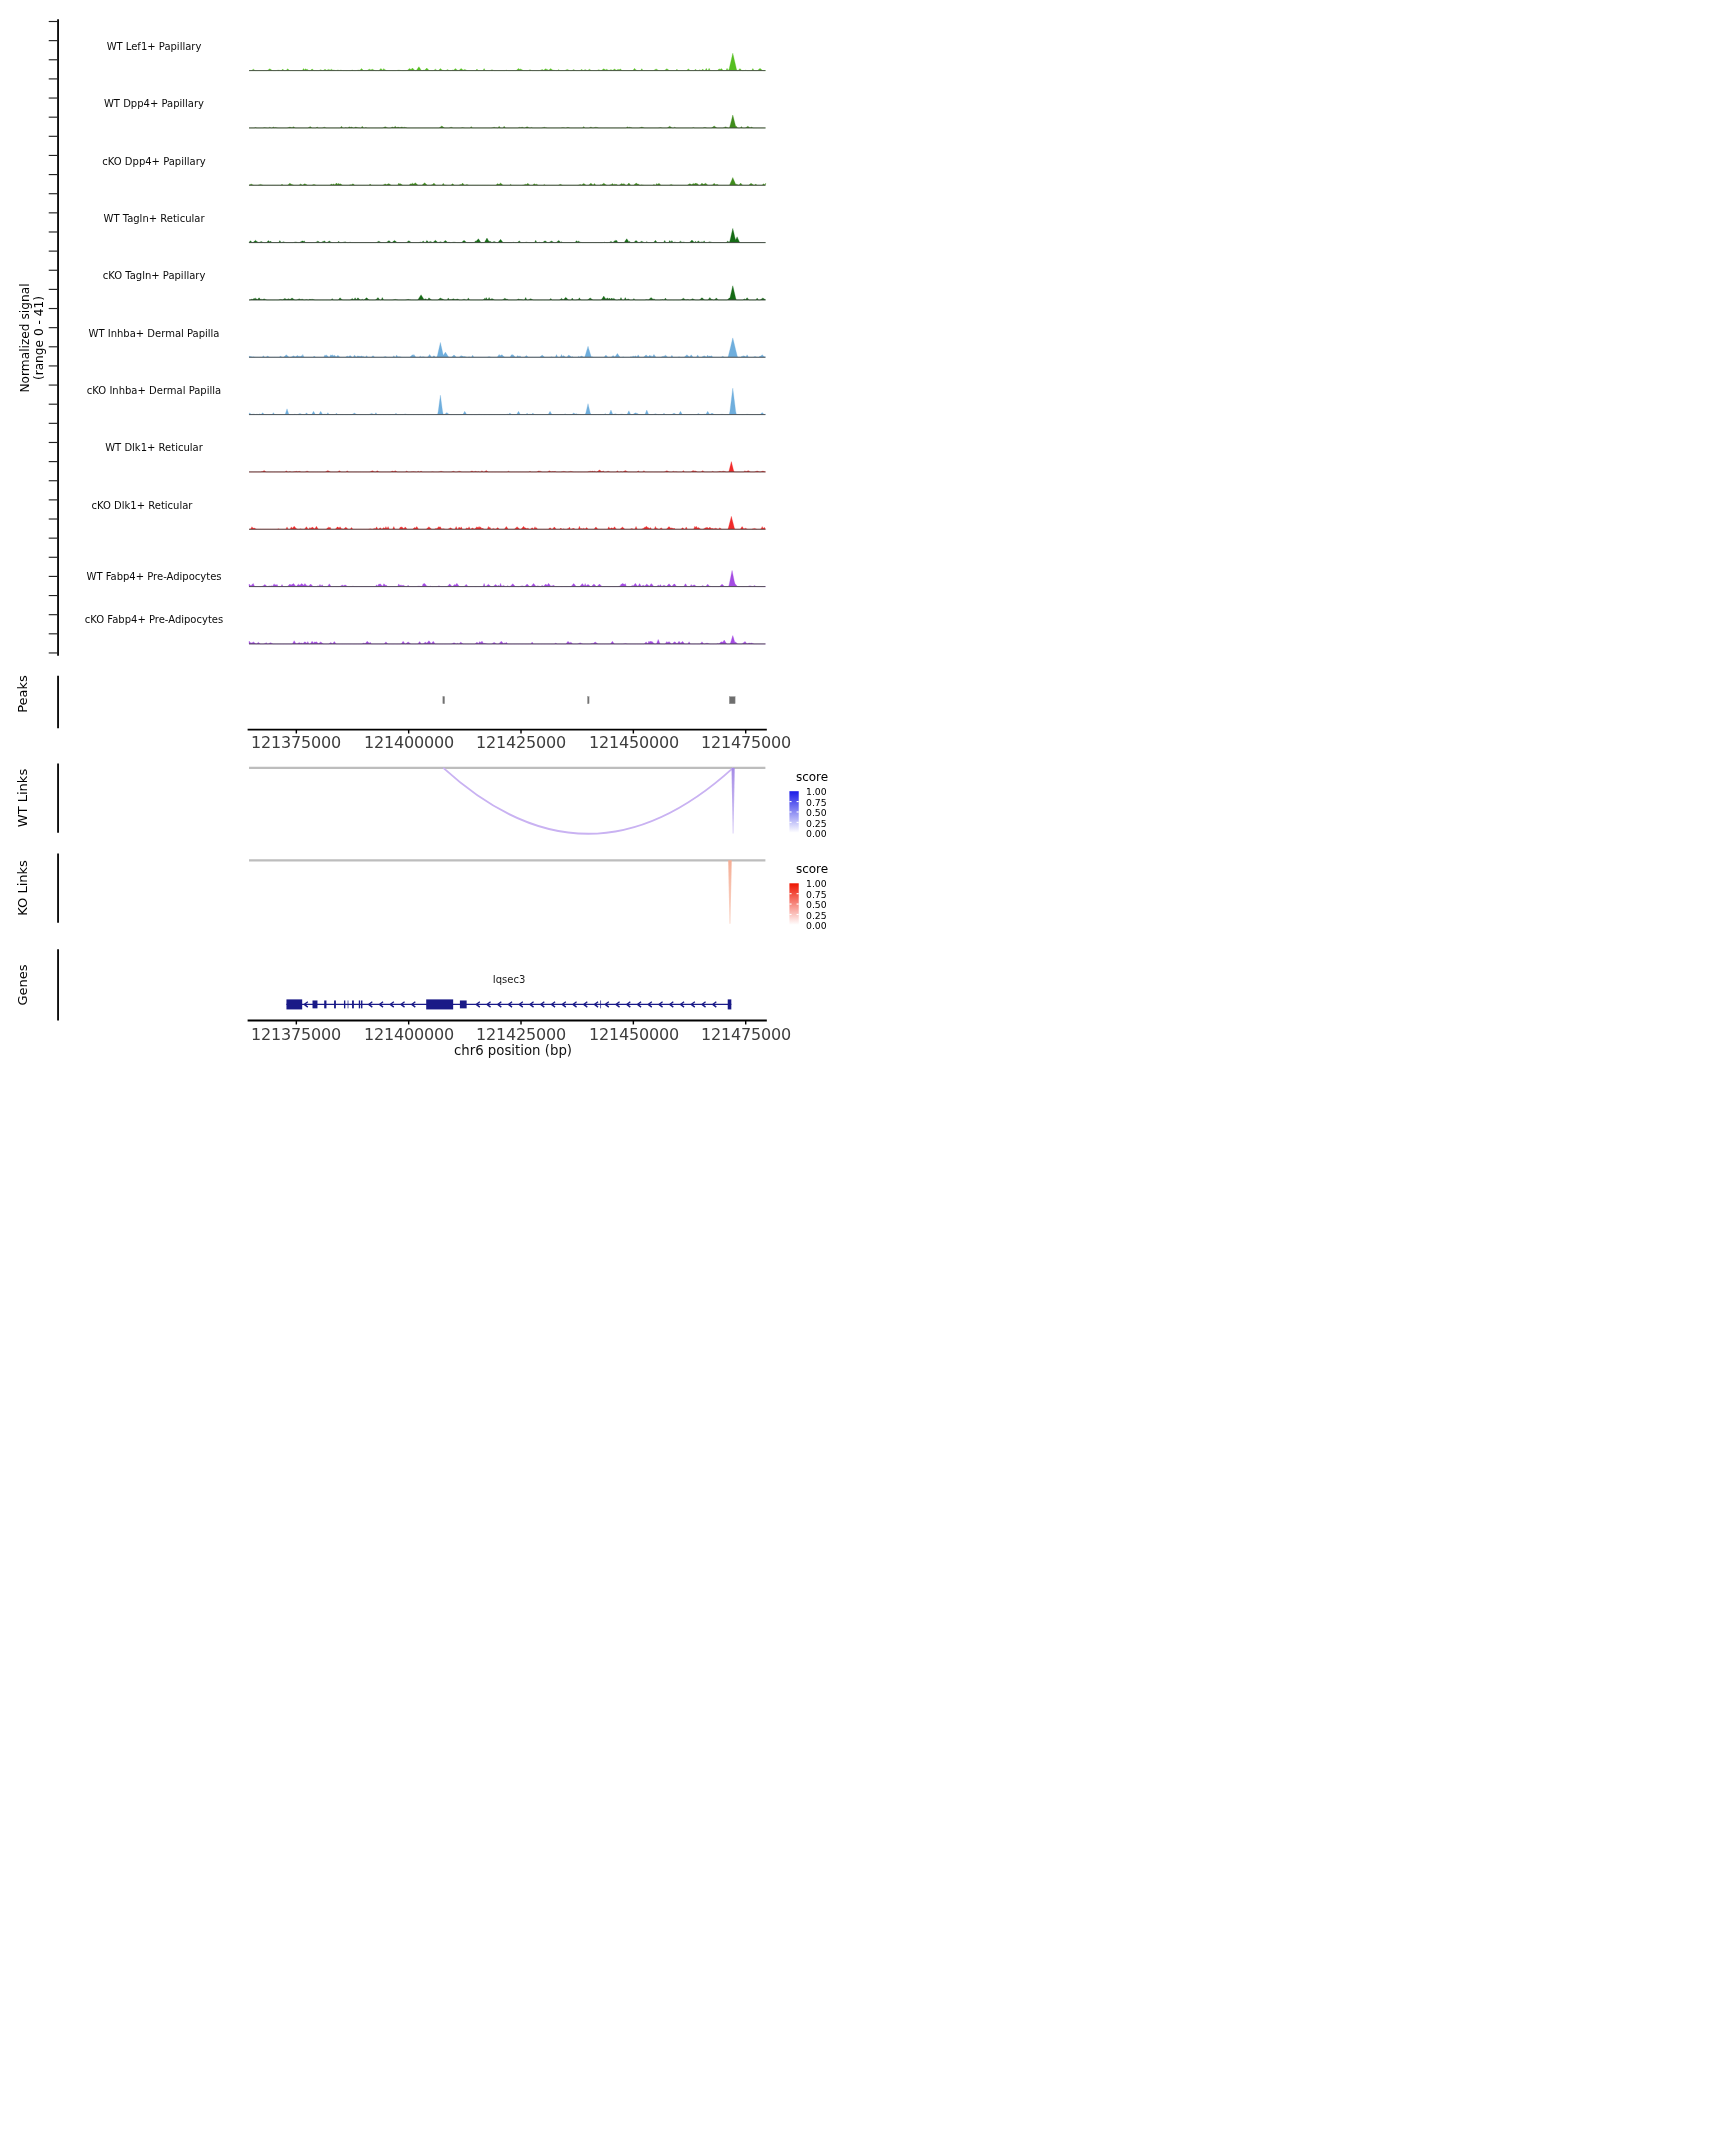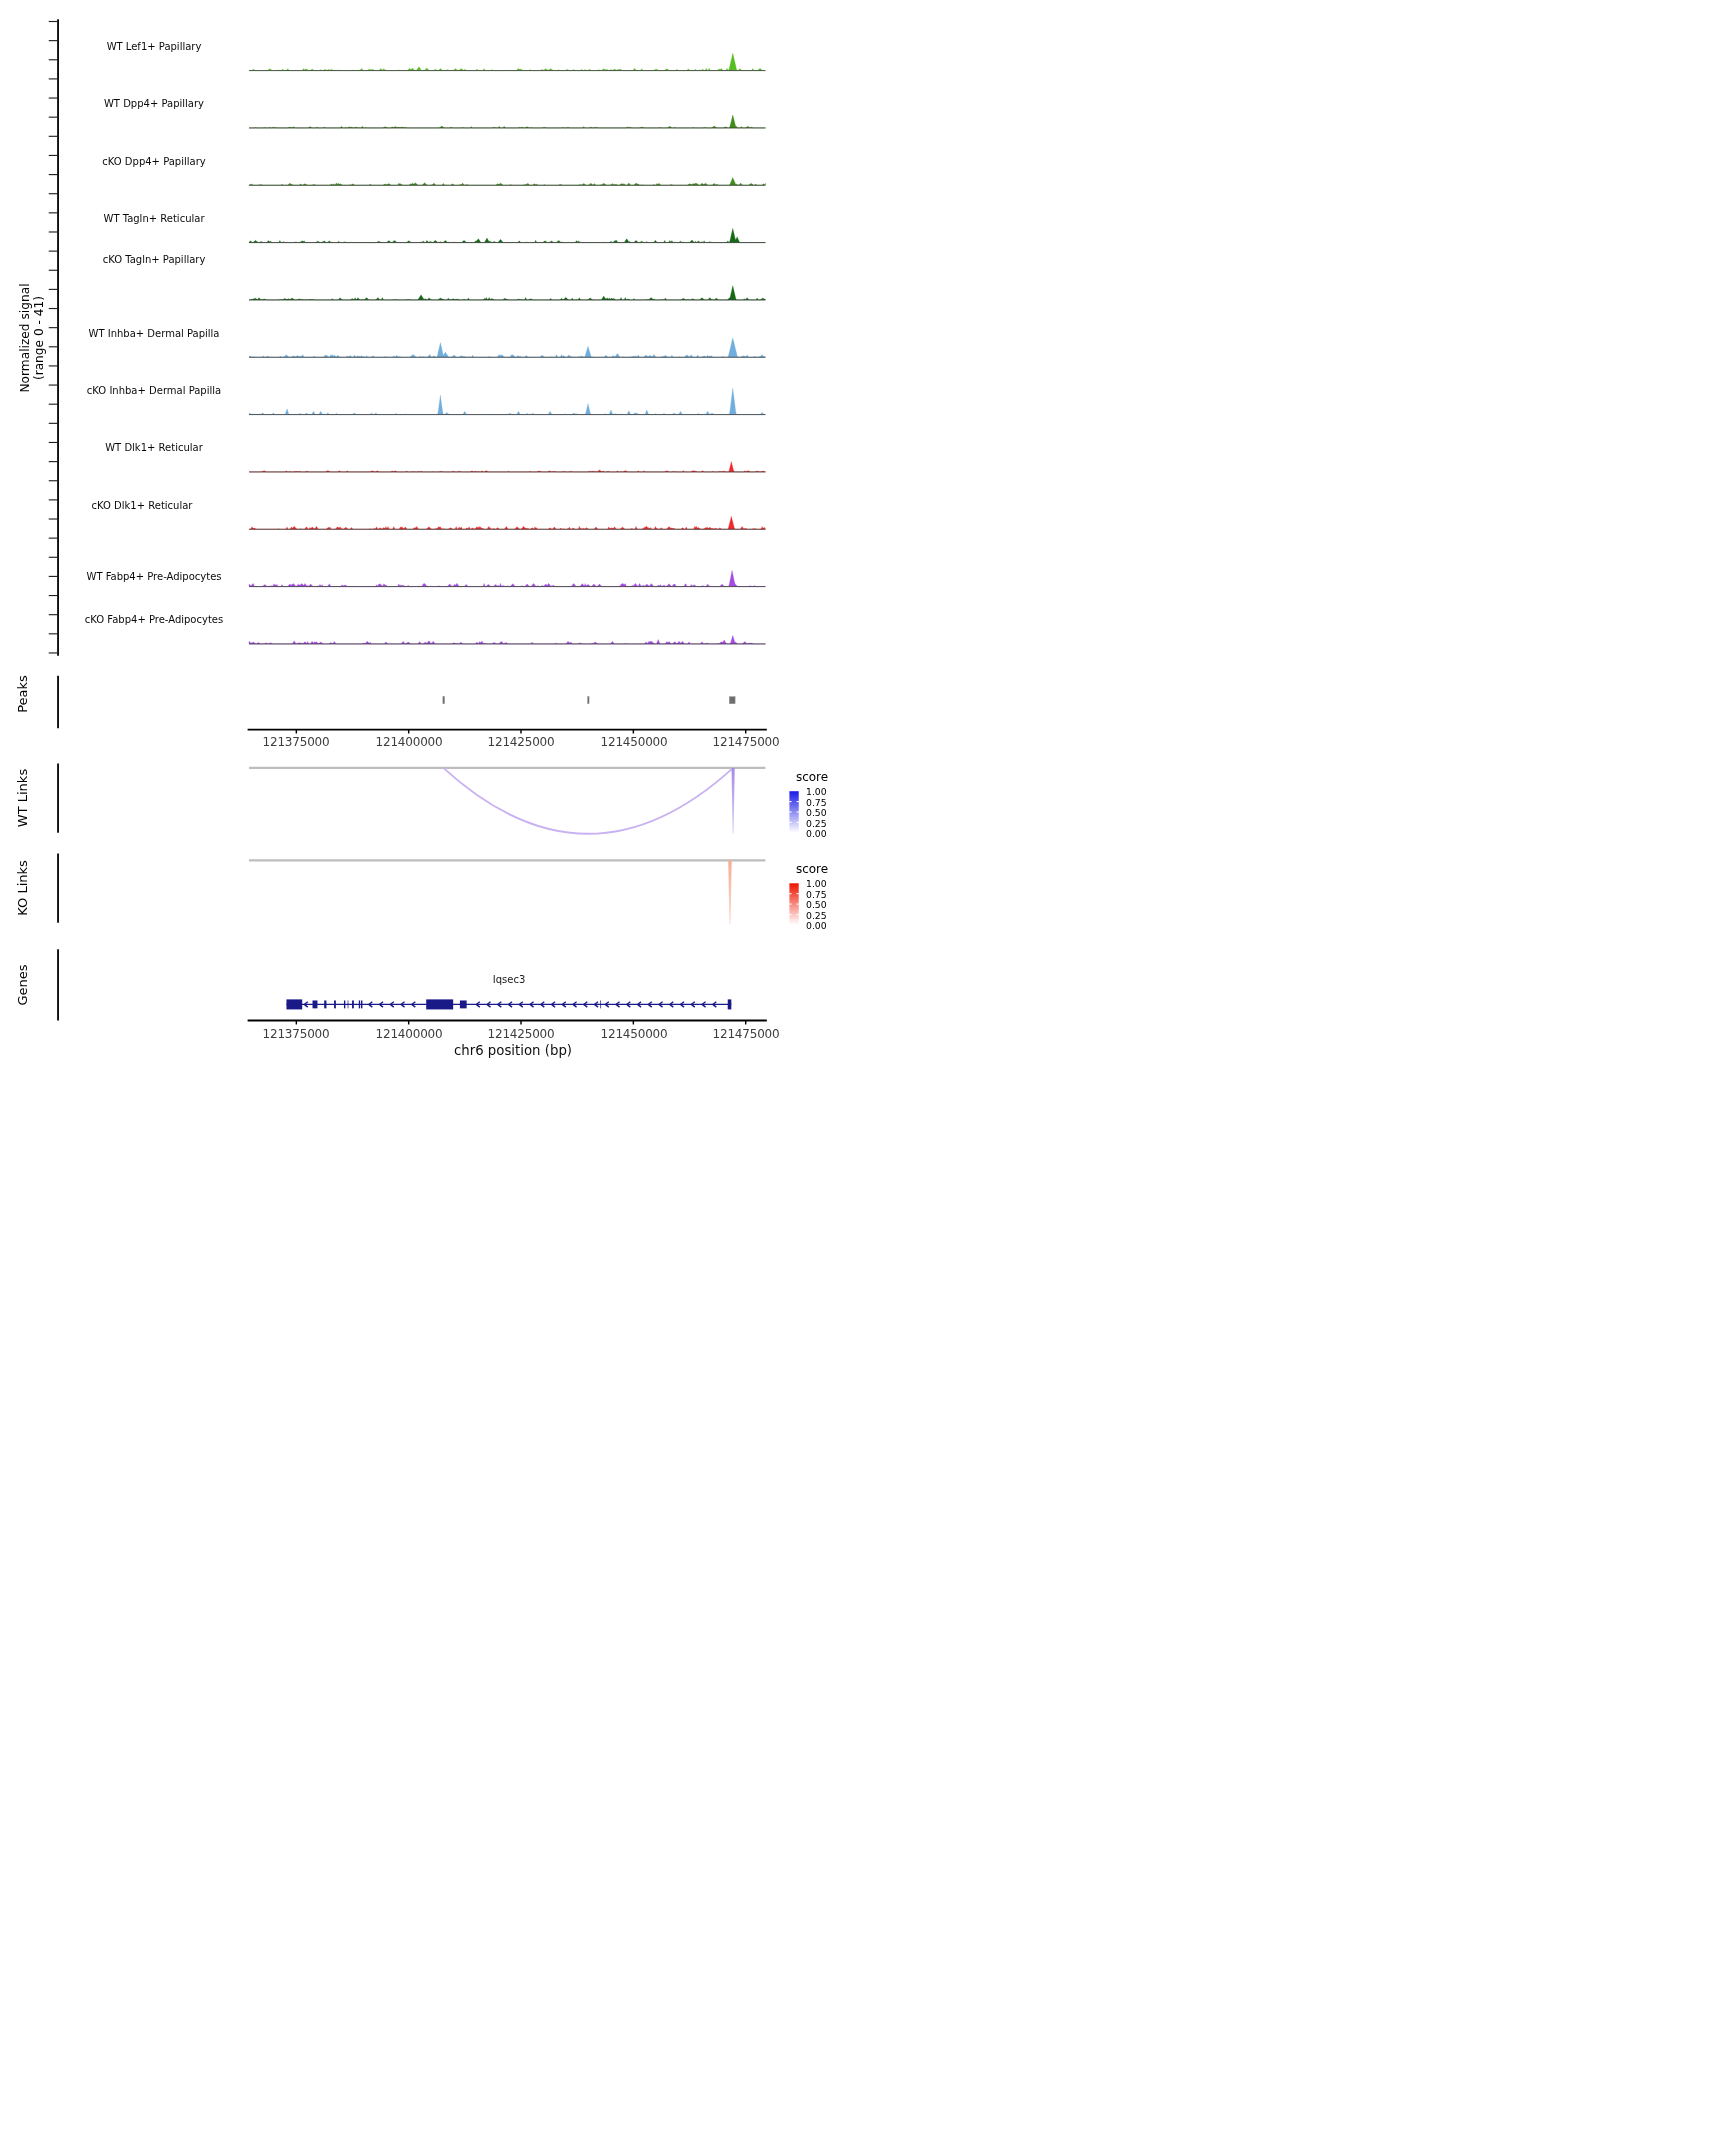--- a/index.html
+++ b/index.html
@@ -4,21 +4,21 @@
 <style>
   html,body{margin:0;padding:0;background:#ffffff;}
   .canvas{position:relative;width:860px;height:1075px;background:#fff;
           font-family:"DejaVu Sans", sans-serif;overflow:hidden;}
   svg{position:absolute;left:0;top:0;}
   .lbl{position:absolute;transform:translate(-50%,-50%);white-space:nowrap;color:#000;}
   .track-lbl{font-size:10px;color:#0a0a0a;}
   .rot{transform:translate(-50%,-50%) rotate(-90deg);}
   .sec-lbl{font-size:13px;}
   .yaxis-lbl{font-size:12.2px;text-align:center;line-height:14.3px;}
-  .tick-lbl{font-size:12px;color:#3d3d3d;letter-spacing:-0.2px;}
+  .tick-lbl{font-size:16px;color:#3d3d3d;letter-spacing:-0.2px;}
   .score-title{font-size:12px;}
   .score-val{position:absolute;transform:translateY(-50%);font-size:9.3px;color:#000;text-align:right;}
   .gene-lbl{font-size:10px;color:#1a1a1a;}
   .axis-title{font-size:13.3px;color:#111;}
 </style>
 </head>
 <body>
 
 <div class="canvas">
 
@@ -183,21 +183,21 @@
 
   <div class="lbl rot yaxis-lbl" style="left:32px;top:338px">
     <div>Normalized signal</div>
     <div>(range 0 - 41)</div>
   </div>
 
   <div class="lbl track-lbl" style="left:154px;top:46px">WT Lef1+ Papillary</div>
   <div class="lbl track-lbl" style="left:154px;top:103px">WT Dpp4+ Papillary</div>
   <div class="lbl track-lbl" style="left:154px;top:161px">cKO Dpp4+ Papillary</div>
   <div class="lbl track-lbl" style="left:154px;top:218px">WT Tagln+ Reticular</div>
-  <div class="lbl track-lbl" style="left:154px;top:259px">cKO Tagln+ Papillary</div>
+  <div class="lbl track-lbl" style="left:154px;top:275px">cKO Tagln+ Papillary</div>
   <div class="lbl track-lbl" style="left:154px;top:333px">WT Inhba+ Dermal Papilla</div>
   <div class="lbl track-lbl" style="left:154px;top:390px">cKO Inhba+ Dermal Papilla</div>
   <div class="lbl track-lbl" style="left:154px;top:447px">WT Dlk1+ Reticular</div>
   <div class="lbl track-lbl" style="left:142px;top:505px">cKO Dlk1+ Reticular</div>
   <div class="lbl track-lbl" style="left:154px;top:576px">WT Fabp4+ Pre-Adipocytes</div>
   <div class="lbl track-lbl" style="left:154px;top:619px">cKO Fabp4+ Pre-Adipocytes</div>
 
   <div class="lbl rot sec-lbl" style="left:22px;top:694px">Peaks</div>
   <div class="lbl rot sec-lbl" style="left:22px;top:798px">WT Links</div>
   <div class="lbl rot sec-lbl" style="left:22px;top:888px">KO Links</div>

